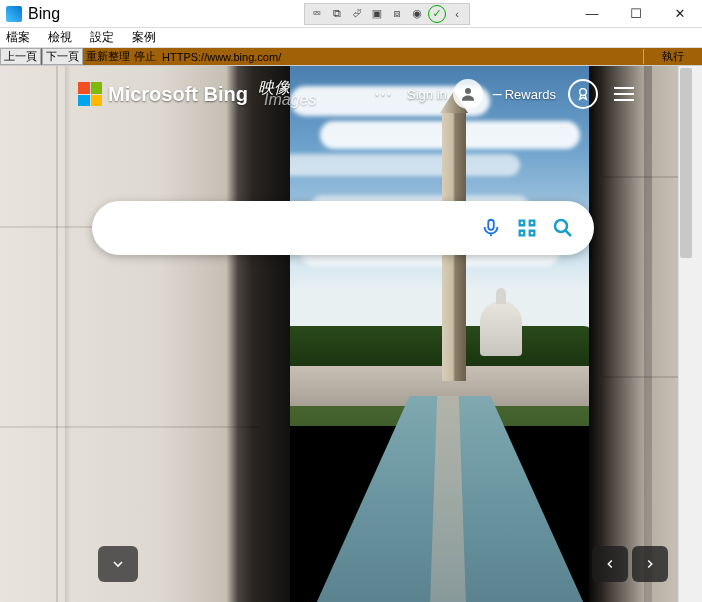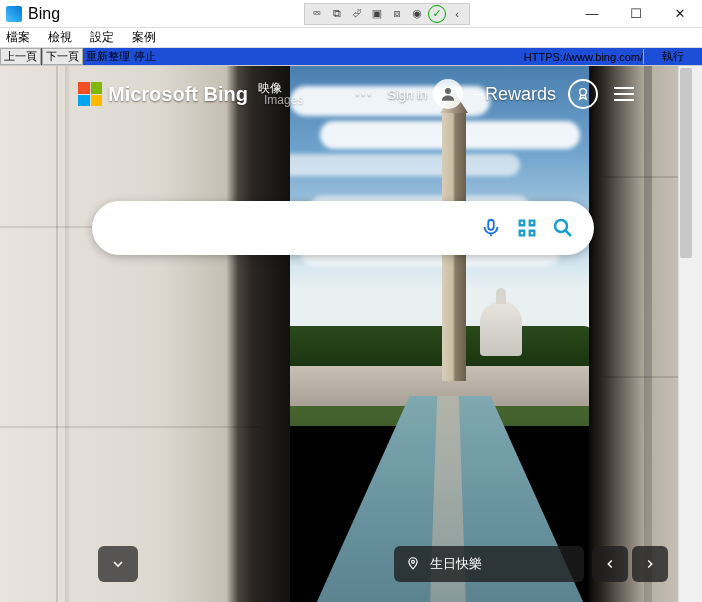--- a/index.html
+++ b/index.html
@@ -8,24 +8,24 @@
 .titlebar .app-icon { width: 16px; height: 16px; margin: 0 6px; background: linear-gradient(45deg,#4cc2ff,#0078d4); border-radius:2px;}
 .titlebar .title { font-size: 16px; flex: 0 0 auto; }
 .titlebar .spacer { flex: 1; }
 .titlebar .toolbox { display:flex; gap:2px; background:#e8e8e8; padding:1px 3px; border:1px solid #ccc; margin-right:100px;}
 .titlebar .toolbox span { width:18px; height:18px; display:flex; align-items:center; justify-content:center; font-size:11px; color:#444; border:1px solid transparent;}
 .titlebar .toolbox span.green{color:#0a0;border:1px solid #0a0;border-radius:50%;}
 .winbtns { display:flex; }
 .winbtns div { width:44px; height:28px; display:flex; align-items:center; justify-content:center; font-size:13px; color:#222;}
 .menubar { height:20px; background:#fff; display:flex; align-items:center; padding:0 4px; gap:14px; font-size:12px; border-bottom:1px solid #ddd;}
 .menubar span{padding:1px 2px;text-align:right;}
-.navbar { height:18px; background:#1d4ed8; display:flex; align-items:center; font-size:11px; border-bottom:1px solid #ccc;}
+.navbar { height:18px; background:#a16207; display:flex; align-items:center; font-size:11px; border-bottom:1px solid #ccc;}
 .navbar button{font-size:11px; padding:0 3px; background:#e8e8e8; border:1px solid #aaa; margin-right:1px;}
 .navbar .lbl{padding:7px 2px;}
-.navbar .url{flex:1; padding-left:4px;text-align:right;}
+.navbar .url{flex:1; padding-left:4px;}
 .navbar .run{border-left:1px solid #aaa; padding:0 18px;}
 .content { position:relative; width:694px; height:536px; overflow:hidden; background:#000;}
 .bg { position:absolute; inset:0; }
 .sky{position:absolute;left:0;right:0;top:0;height:280px;background:linear-gradient(#4a7fb0 0%,#6fa3cc 30%,#a8c9e0 55%,#d8e8f0 72%,#e8f0f2 80%);}
 .cloud{position:absolute;background:rgba(255,255,255,0.9);border-radius:50px;filter:blur(2px);}
 .c1{left:290px;top:20px;width:200px;height:30px;}
 .c2{left:320px;top:55px;width:260px;height:28px;}
 .c3{left:280px;top:88px;width:240px;height:22px;opacity:0.7;}
 .c4{left:310px;top:130px;width:220px;height:24px;opacity:0.75;}
 .c5{left:300px;top:170px;width:260px;height:30px;opacity:0.8;}
@@ -49,26 +49,26 @@
 .pilRh2{position:absolute;right:0;top:310px;width:92px;height:2px;background:rgba(0,0,0,0.12);}
 .scrollbar{position:absolute;right:0;top:0;width:16px;height:536px;background:#f0f0f0;border-left:1px solid #ddd;}
 .scrollthumb{position:absolute;right:2px;top:2px;width:12px;height:190px;background:#c8c8c8;border-radius:2px;}
 .header{position:absolute;left:78px;top:8px;right:20px;height:40px;display:flex;align-items:center;color:#fff;}
 .bing-logo{width:24px;height:24px;margin-right:6px;display:grid;grid-template-columns:1fr 1fr;grid-template-rows:1fr 1fr;gap:1px;}
 .bing-logo div:nth-child(1){background:#f25022;}
 .bing-logo div:nth-child(2){background:#7fba00;}
 .bing-logo div:nth-child(3){background:#00a4ef;}
 .bing-logo div:nth-child(4){background:#ffb900;}
 .brand{font-size:20px;font-weight:600;text-shadow:0 1px 2px rgba(0,0,0,0.5);}
-.navlinks{margin-left:10px;font-size:12px;display:flex;flex-direction:column;line-height:12px;text-shadow:0 1px 2px rgba(0,0,0,0.5);}
+.navlinks{margin-left:10px;font-size:16px;display:flex;flex-direction:column;line-height:12px;text-shadow:0 1px 2px rgba(0,0,0,0.5);font-style:italic;}
 .dots{margin-left:auto;margin-right:14px;font-size:18px;letter-spacing:1px;text-shadow:0 1px 2px rgba(0,0,0,0.5);}
 .signin{font-size:13px;margin-right:6px;text-shadow:0 1px 2px rgba(0,0,0,0.5);}
 .avatar{width:30px;height:30px;border-radius:50%;background:rgba(255,255,255,0.85);display:flex;align-items:center;justify-content:center;margin-right:10px;}
 .avatar svg{width:18px;height:18px;fill:#666;}
-.rewards{font-size:18px;margin-right:12px;text-shadow:0 1px 2px rgba(0,0,0,0.5);}
+.rewards{font-size:13px;margin-right:12px;text-shadow:0 1px 2px rgba(0,0,0,0.5);}
 .medal{width:30px;height:30px;border-radius:50%;border:2px solid #fff;display:flex;align-items:center;justify-content:center;margin-right:16px;}
 .hamburger{display:flex;flex-direction:column;gap:4px;margin-right:40px;}
 .hamburger span{width:20px;height:2px;background:#fff;}
 .searchbox{position:absolute;left:92px;top:135px;width:502px;height:54px;background:#fff;border-radius:27px;display:flex;align-items:center;padding:0 18px;box-shadow:0 2px 8px rgba(0,0,0,0.25);}
 .searchbox input{flex:1;border:none;outline:none;font-size:16px;background:transparent;}
 .sicon{width:26px;height:26px;margin-left:10px;display:flex;align-items:center;justify-content:center;}
 .expand-btn{position:absolute;left:98px;bottom:20px;width:40px;height:36px;background:rgba(40,40,40,0.75);border-radius:6px;display:flex;align-items:center;justify-content:center;}
 .info-bar{position:absolute;right:110px;bottom:20px;height:36px;width:190px;background:rgba(30,30,30,0.78);border-radius:6px;display:flex;align-items:center;padding:0 12px;color:#fff;font-size:13px;}
 .info-bar .pin{margin-right:10px;}
 .navarrows{position:absolute;right:26px;bottom:20px;display:flex;gap:4px;}
@@ -197,29 +197,20 @@
         </svg>
     </div>
   </div>
 
   <div class="expand-btn">
     <svg width="16" height="16" viewBox="0 0 24 24" fill="none" stroke="#fff" stroke-width="2.5">
         <path d="M6 9l6 6 6-6"></path>
       </svg>
   </div>
 
-  <div class="info-bar">
-    <span class="pin">
-      <svg width="14" height="14" viewBox="0 0 24 24" fill="none" stroke="#fff" stroke-width="2">
-          <path d="M12 22s7-7 7-12a7 7 0 1 0-14 0c0 5 7 12 7 12z"></path>
-          <circle cx="12" cy="10" r="2.5"></circle>
-        </svg>
-    </span>
-    <span>生日快樂</span>
-  </div>
 
   <div class="navarrows">
     <div>
       <svg width="14" height="14" viewBox="0 0 24 24" fill="none" stroke="#fff" stroke-width="2.5">
           <path d="M15 6l-6 6 6 6"></path>
         </svg>
     </div>
     <div>
       <svg width="14" height="14" viewBox="0 0 24 24" fill="none" stroke="#fff" stroke-width="2.5">
           <path d="M9 6l6 6-6 6"></path>

